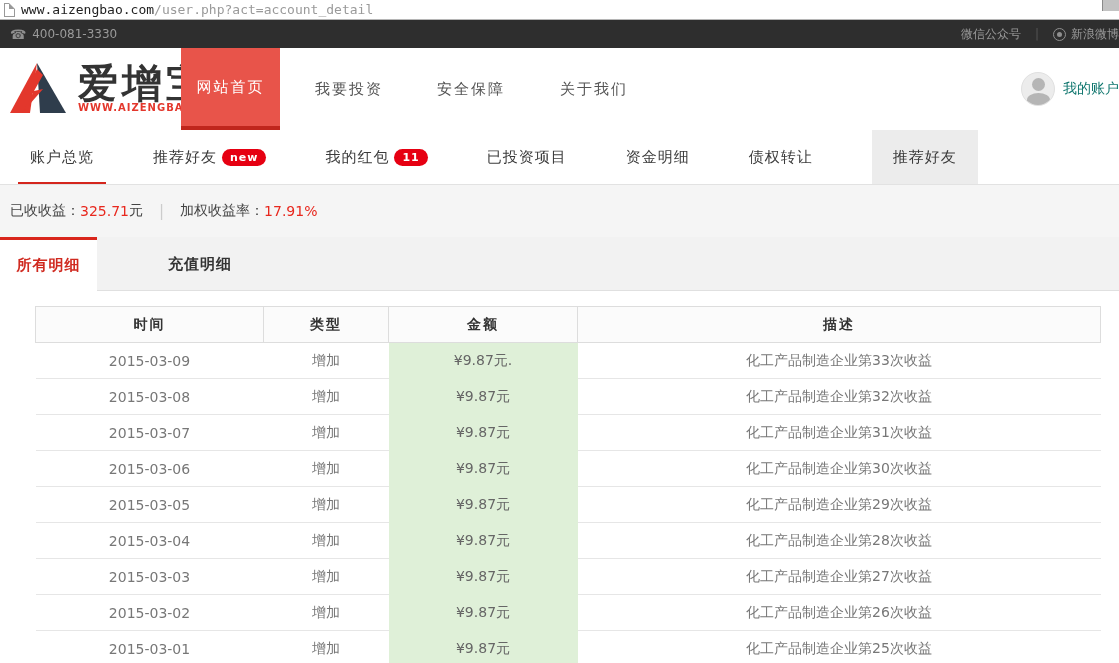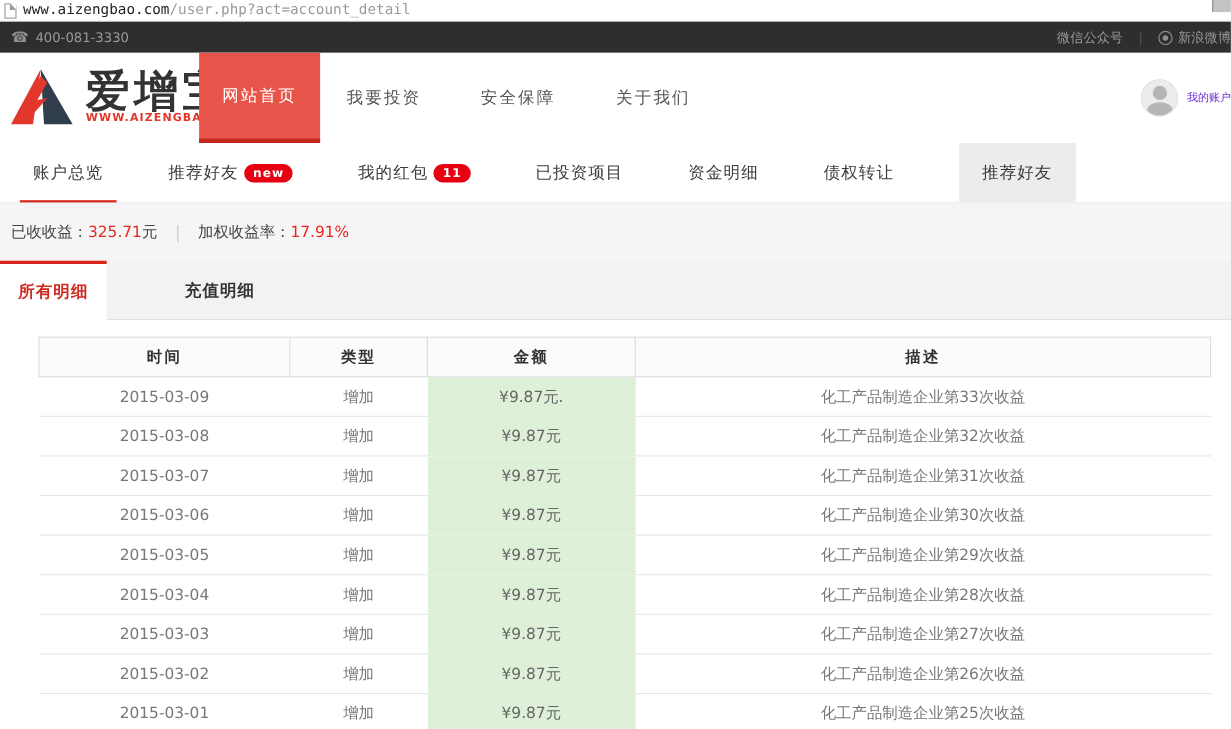--- a/index.html
+++ b/index.html
@@ -28,36 +28,36 @@
                 display:inline-block; position:relative; margin-right:5px; flex:none; }
   .weibo-icon::after { content:''; position:absolute; left:3px; top:3px; width:5px; height:5px;
                 background:#8f8f8f; border-radius:50%; }
 
   
   .header { height:82px; background:#fff; position:relative; }
   .logo { position:absolute; left:10px; top:14px; display:flex; align-items:center; }
   .logo-mark { margin-right:10px; }
   .logo-cn { font-size:40px; font-weight:bold; color:#333; letter-spacing:4px; line-height:38px; }
   .logo-sub { font-size:10px; font-weight:bold; color:#e3372c; letter-spacing:1px; }
-  .nav-home { position:absolute; left:181px; top:0; width:110px; height:82px;
+  .nav-home { position:absolute; left:181px; top:0; width:99px; height:82px;
               background:#e8544a; border-bottom:4px solid #c0261c; color:#fff;
               display:flex; align-items:center; justify-content:center; font-size:15px;
               letter-spacing:2px; cursor:pointer; }
   .nav-item { position:absolute; top:0; height:82px; display:flex; align-items:center;
               font-size:15px; color:#555; letter-spacing:2px; cursor:pointer; }
   .nav-invest { left:315px; }  .nav-safe { left:437px; }  .nav-about { left:560px; }
   .account { position:absolute; right:0; top:0; height:82px; display:flex;
              align-items:center; padding-right:0; }
   .avatar { width:34px; height:34px; border-radius:50%; background:#ececec;
             border:1px solid #e0e0e0; position:relative; overflow:hidden; margin-right:8px; }
   .avatar::before { content:''; position:absolute; left:10px; top:5px; width:13px; height:13px;
             border-radius:50%; background:#b5b5b5; }
   .avatar::after { content:''; position:absolute; left:5px; top:20px; width:23px; height:14px;
             border-radius:50% 50% 0 0; background:#b5b5b5; }
-  .account-label { font-size:10px; color:#6d28d9; white-space:nowrap; }
+  .account-label { font-size:14px; color:#0f766e; white-space:nowrap; }
 
   
   .tabbar { height:55px; background:#fff; border-bottom:1px solid #e2e2e2;
             display:flex; align-items:stretch; padding-left:30px; font-size:15px; color:#3b3b3b;gap:28px; }
   .tab { display:flex; align-items:center; position:relative; margin-right:31px;
          letter-spacing:1px; cursor:pointer; white-space:nowrap; }
   .tab.active::after { content:''; position:absolute; left:-12px; right:-12px; bottom:0;
          height:2px; background:#d4261d; }
   .badge { background:#e60012; color:#fff; border-radius:10px; font-size:11px;
            font-weight:bold; padding:2px 8px; margin-left:5px; line-height:13px; }

